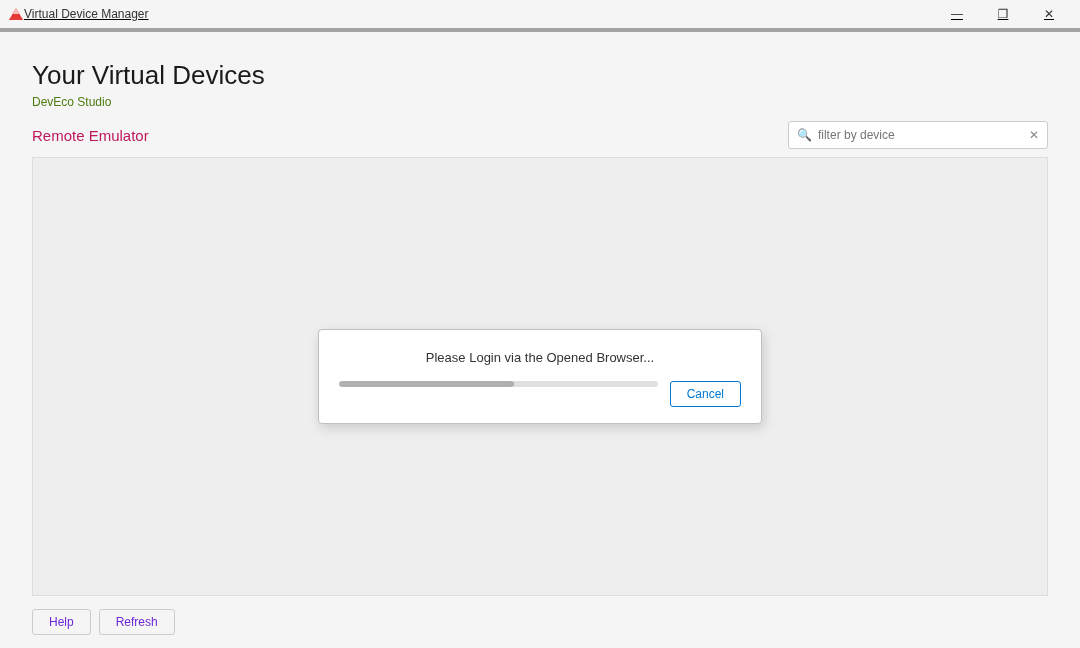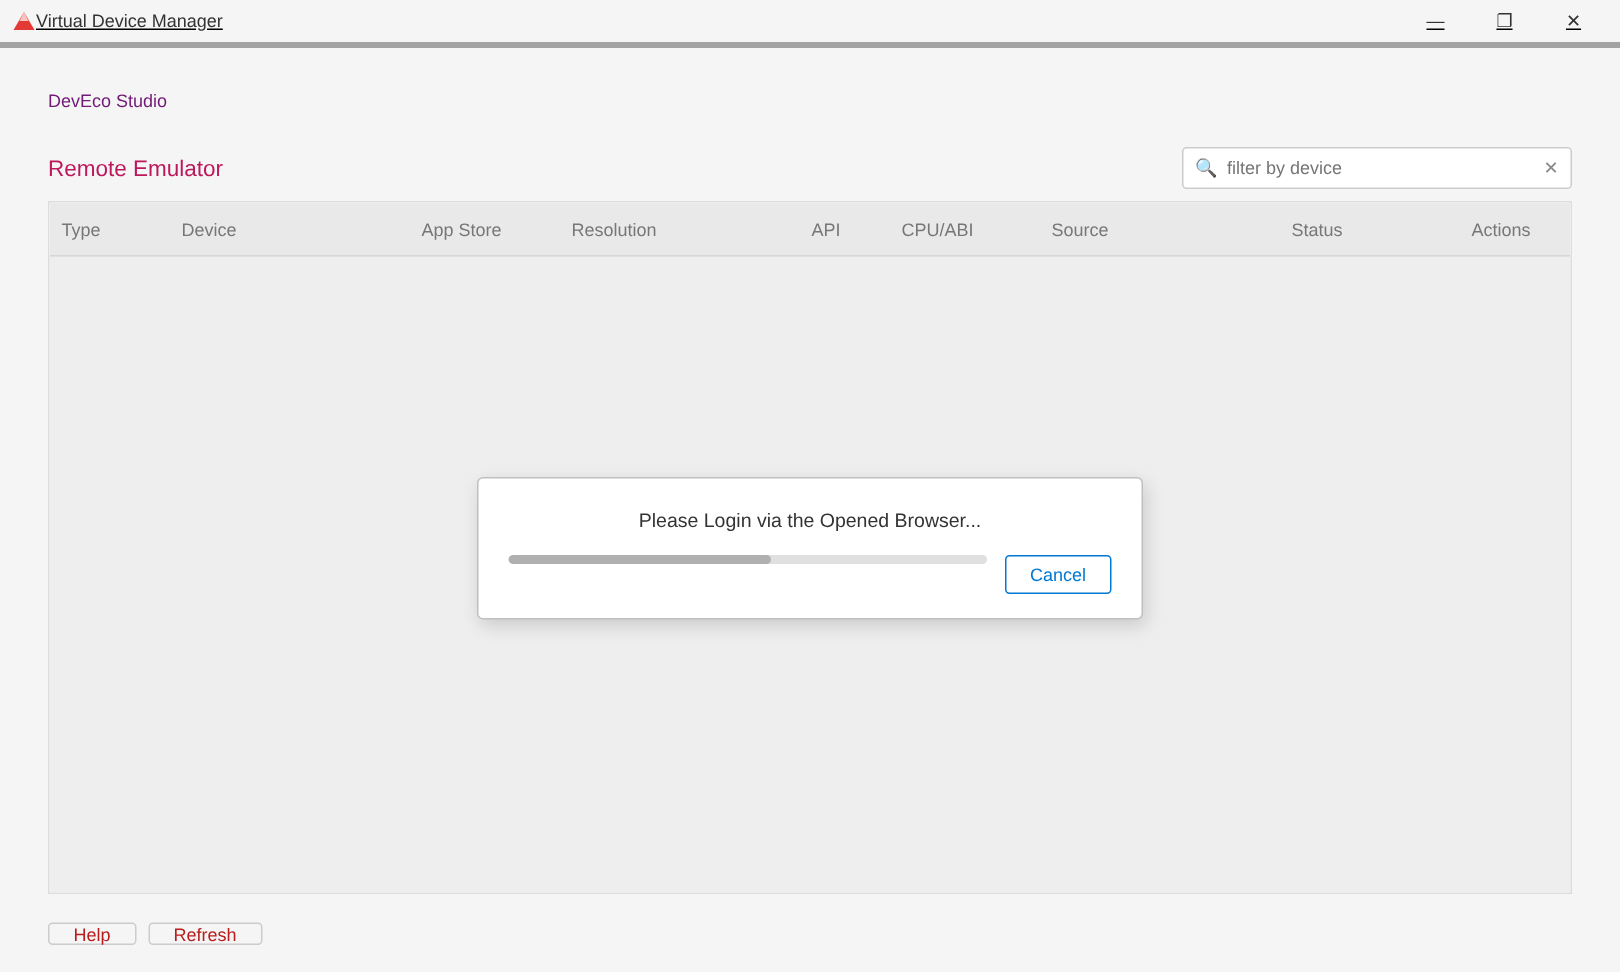--- a/index.html
+++ b/index.html
@@ -65,22 +65,22 @@
 
     .page-title {
       font-size: 26px;
       font-weight: 400;
       color: #1a1a1a;
       margin-bottom: 4px;
     }
 
     .page-subtitle {
       font-size: 12px;
-      color: #701a75;
-      margin-bottom: 24px;
+      color: #4d7c0f;
+      margin-bottom: 12px;
     }
 
     .section-header {
       display: flex;
       align-items: center;
       justify-content: space-between;
       margin-bottom: 0;
     }
 
     .section-title {
@@ -157,28 +157,28 @@
     .footer {
       height: 52px;
       display: flex;
       align-items: center;
       padding: 0 0;
       gap: 8px;
       flex-shrink: 0;
     }
 
     .footer-btn {
-      height: 15px;
+      height: 26px;
       padding: 0 16px;
       border: 1px solid #ccc;
       background: #f5f5f5;
       border-radius: 3px;
       font-size: 12px;
       cursor: pointer;
-      color: #b91c1c;
+      color: #6d28d9;
     }
 
     
     .modal-overlay {
       position: absolute;
       top: 0;
       left: 0;
       right: 0;
       bottom: 0;
       background: rgba(200, 200, 200, 0.3);
@@ -254,43 +254,33 @@
   </svg>
   <span class="titlebar-title">Virtual Device Manager</span>
   <div class="titlebar-controls">
     <button class="titlebar-btn">—</button>
     <button class="titlebar-btn">❐</button>
     <button class="titlebar-btn close">✕</button>
   </div>
 </div>
 
 <div class="main-content">
+  <h1 class="page-title">Your Virtual Devices</h1>
   <p class="page-subtitle">DevEco Studio</p>
 
   <div class="section-header">
     <span class="section-title">Remote Emulator</span>
     <div class="search-box">
       <span class="search-icon">🔍</span>
       <input class="search-input" type="text" placeholder="filter by device" style="">
       <span class="search-clear">✕</span>
     </div>
   </div>
 
   <div class="table-container">
-    <div class="table-header">
-      <div class="table-header-cell">Type</div>
-      <div class="table-header-cell">Device</div>
-      <div class="table-header-cell">App Store</div>
-      <div class="table-header-cell">Resolution</div>
-      <div class="table-header-cell">API</div>
-      <div class="table-header-cell">CPU/ABI</div>
-      <div class="table-header-cell">Source</div>
-      <div class="table-header-cell">Status</div>
-      <div class="table-header-cell">Actions</div>
-    </div>
     <div class="table-body">
       
     </div>
 
     <div class="modal-overlay">
       <div class="modal-dialog">
         <p class="modal-message">Please Login via the Opened Browser...</p>
         <div class="modal-progress-row">
           <div class="modal-progress-bar-container">
             <div class="modal-progress-bar"></div>

